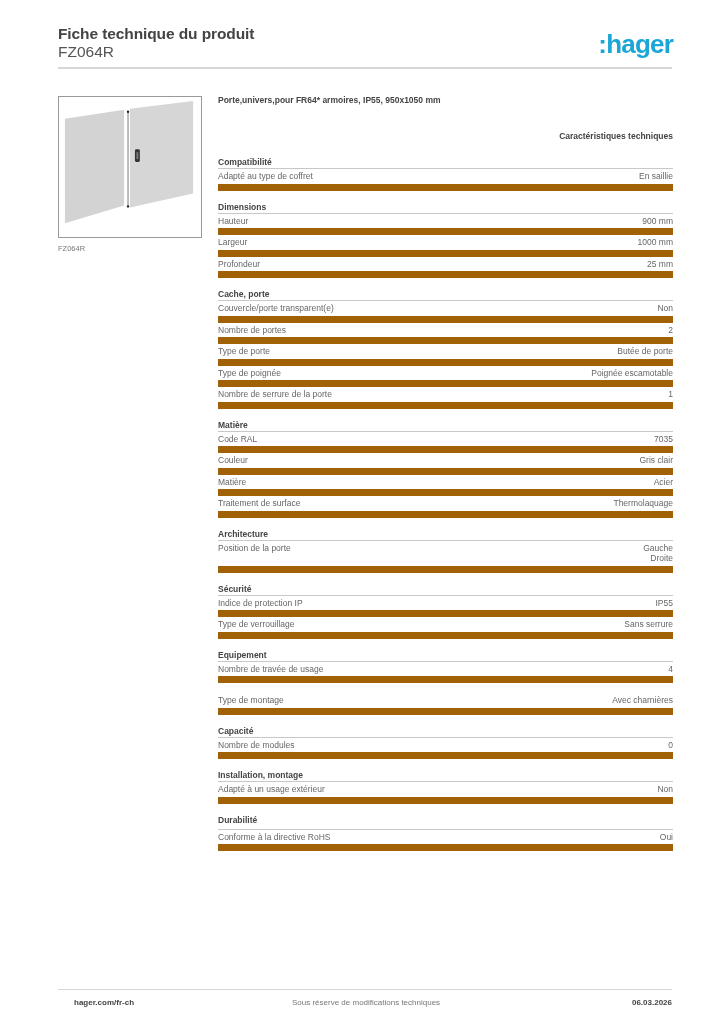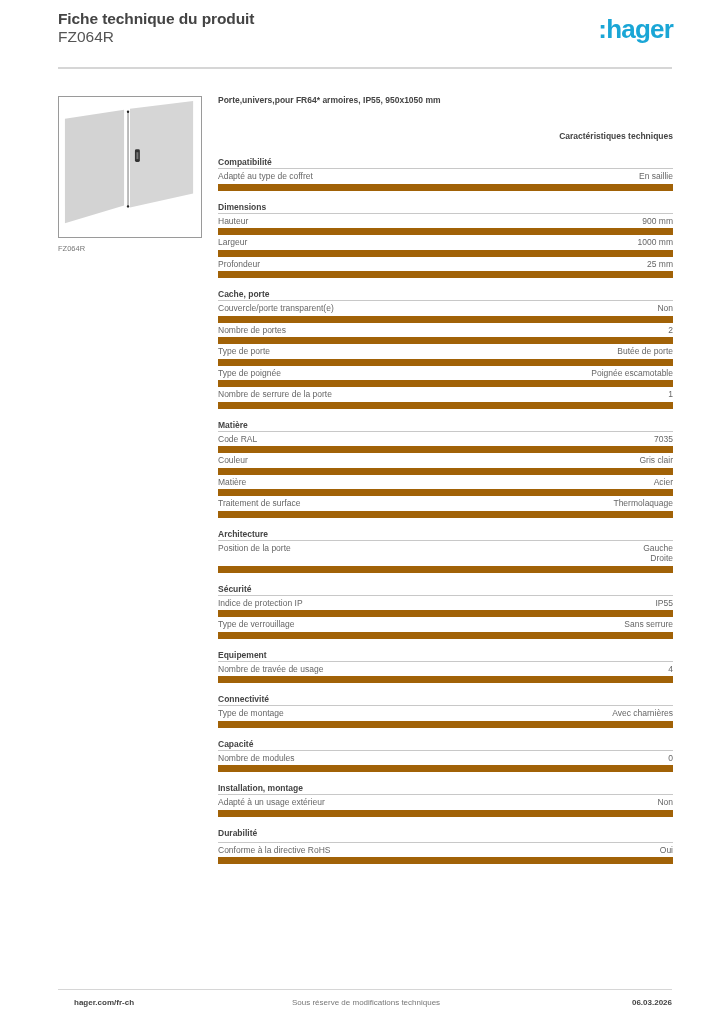--- a/index.html
+++ b/index.html
@@ -1,19 +1,19 @@
 <!DOCTYPE html>
 <html><head>
   <meta charset="utf-8">
   <style>
     * { margin: 0; padding: 0; box-sizing: border-box; }
     html, body { width: 724px; height: 1024px; background: #ffffff; overflow: hidden; }
     body { font-family: "Liberation Sans", sans-serif; color: #555; position: relative; }
 
-    .header { position: absolute; left: 58px; top: 10px; width: 615px; height: 46px; }
+    .header { position: absolute; left: 58px; top: 25px; width: 615px; height: 46px; }
     .doc-title { font-size: 15.5px; font-weight: bold; color: #444; line-height: 18px; letter-spacing: -0.1px; }
     .doc-ref { font-size: 15.5px; color: #555; line-height: 18px; }
     .logo { position: absolute; right: 0; top: 6px; font-size: 26px; font-weight: bold; color: #1aa6d6; letter-spacing: -0.8px; line-height: 26px; }
     .header-rule { position: absolute; left: 58px; top: 67px; width: 614px; height: 2px; background: #d6d6d6; }
 
     .product-image { position: absolute; left: 58px; top: 96px; width: 144px; height: 142px; border: 1px solid #9a9a9a; background: #fff; }
     .product-image svg { width: 100%; height: 100%; display: block; }
     .image-caption { position: absolute; left: 58px; top: 244px; font-size: 7.5px; color: #777; }
 
     .content { position: absolute; left: 218px; top: 95px; width: 455px; }
@@ -152,21 +152,20 @@
 
   <div class="group">
     <div class="group-title">Equipement</div>
     <div class="row">
         <span>Nombre de travée de usage</span>
         <span class="val">4</span>
       </div>
   </div>
 
   <div class="group">
-    <div class="group-title">Connectivité</div>
     <div class="row">
         <span>Type de montage</span>
         <span class="val">Avec charnières</span>
       </div>
   </div>
 
   <div class="group">
     <div class="group-title">Capacité</div>
     <div class="row">
         <span>Nombre de modules</span>

